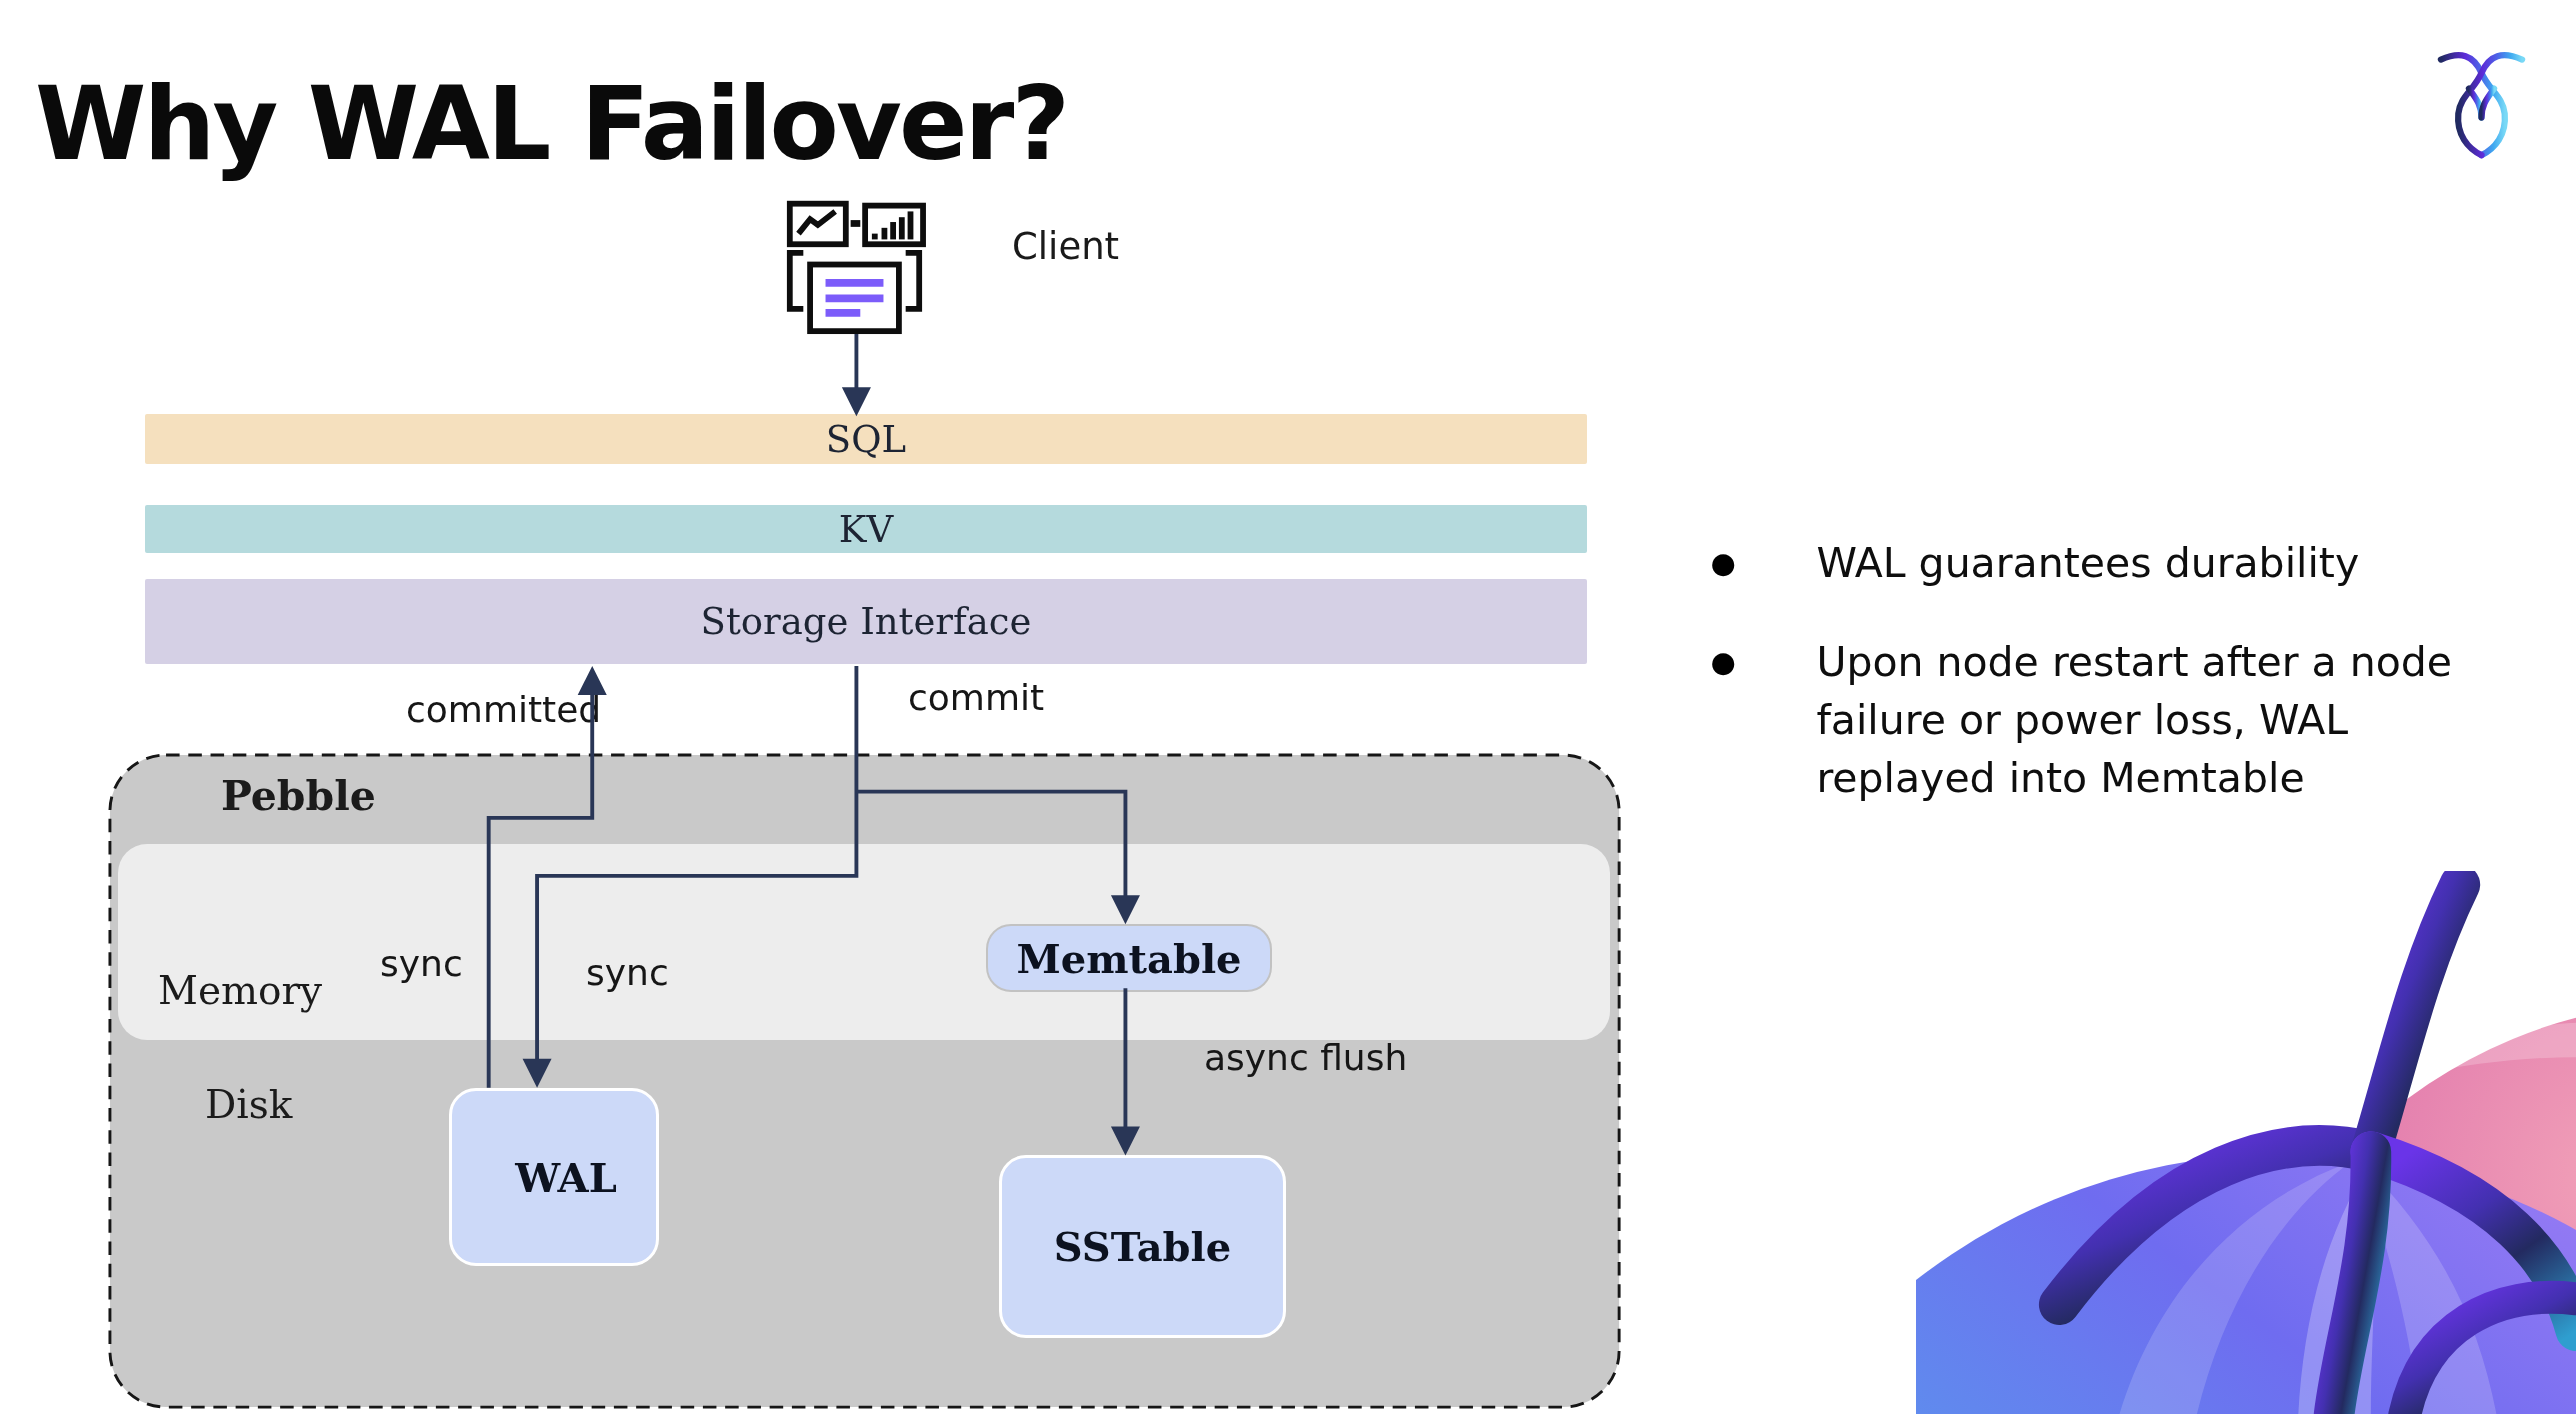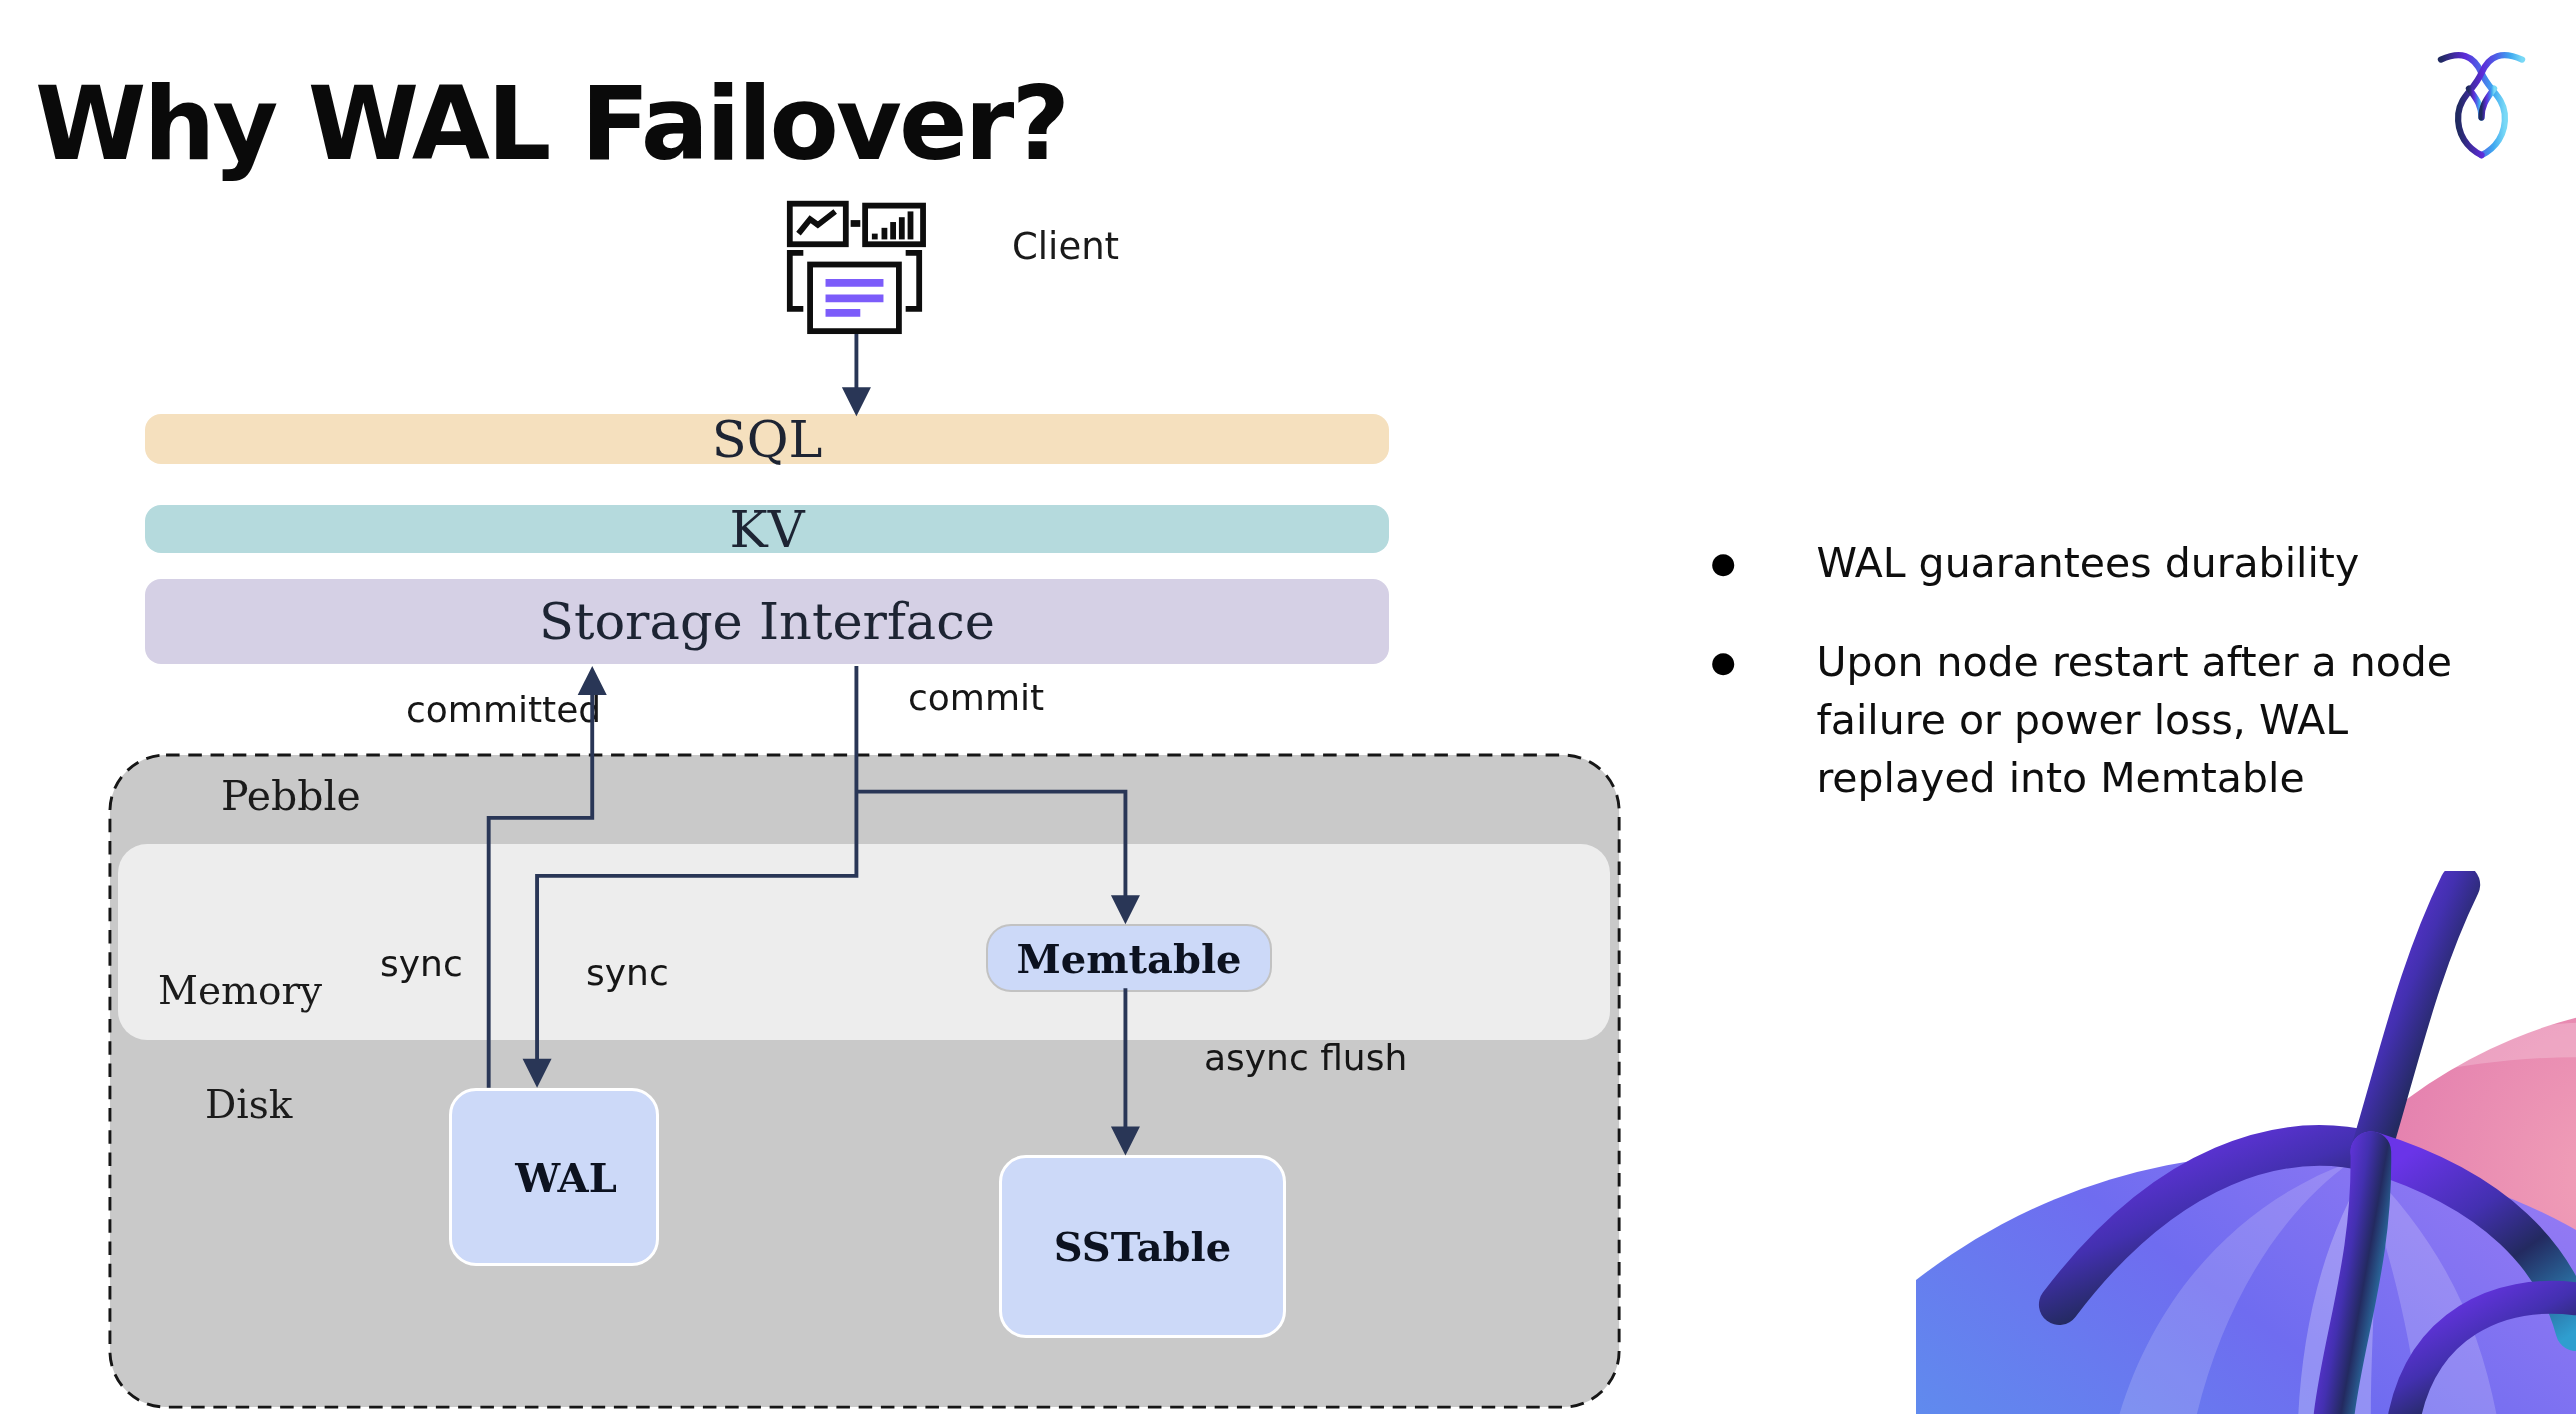--- a/index.html
+++ b/index.html
@@ -5,31 +5,31 @@
   html,body{margin:0;padding:0;background:#ffffff;}
   #slide{position:relative;width:2576px;height:1415px;background:#ffffff;overflow:hidden;
          font-family:"DejaVu Sans",sans-serif;color:#111;}
   .abs{position:absolute;}
 
   
   #title{left:35px;top:21px;font-size:101px;font-weight:800;letter-spacing:-2.9px;
          color:#0a0a0a;z-index:3;font-family:"DejaVu Sans",sans-serif;margin-top:44px;}
 
   
-  .layer-bar{left:145px;width:1244px;border-radius:16px;display:flex;align-items:center;justify-content:center;
-             z-index:3;font-family:"DejaVu Serif",serif;font-size:51px;color:#1d2433;}
+  .layer-bar{left:145px;width:1442px;border-radius:2px;display:flex;align-items:center;justify-content:center;
+             z-index:3;font-family:"DejaVu Serif",serif;font-size:37px;color:#1d2433;}
   #bar-sql{top:414px;height:50px;background:#F5E0BE;}
   #bar-kv{top:505px;height:48px;background:#B5DADD;}
   #bar-storage{top:579px;height:85px;background:#D5D0E5;}
 
   
   #pebble-svg{left:108px;top:753px;z-index:1;}
   #memory-band{left:118px;top:844px;width:1492px;height:196px;background:#EDEDED;border-radius:29px;z-index:2;}
   .serif-label{font-family:"DejaVu Serif",serif;color:#1b1b1b;z-index:3;}
-  #pebble-label{left:221px;top:772px;font-size:41px;}
+  #pebble-label{left:221px;top:772px;font-size:41px;font-weight:bold;}
   #memory-label{left:158px;top:968px;font-size:39px;}
   #disk-label{left:205px;top:1082px;font-size:39px;}
 
   
   .edge-label{font-size:36px;color:#161616;z-index:4;font-family:"DejaVu Sans",sans-serif;}
   #lbl-committed{left:406px;top:689px;}
   #lbl-commit{left:908px;top:677px;}
   #lbl-sync-left{left:380px;top:943px;}
   #lbl-sync-right{left:586px;top:952px;}
   #lbl-async{left:1204px;top:1037px;}

